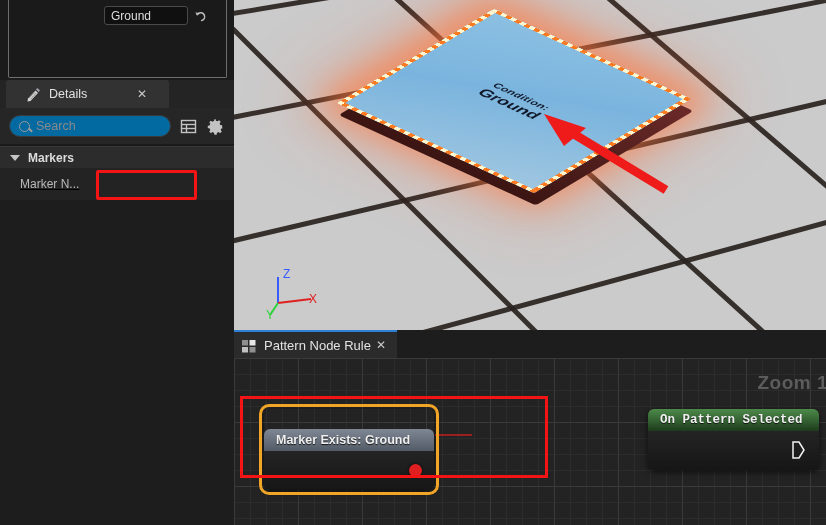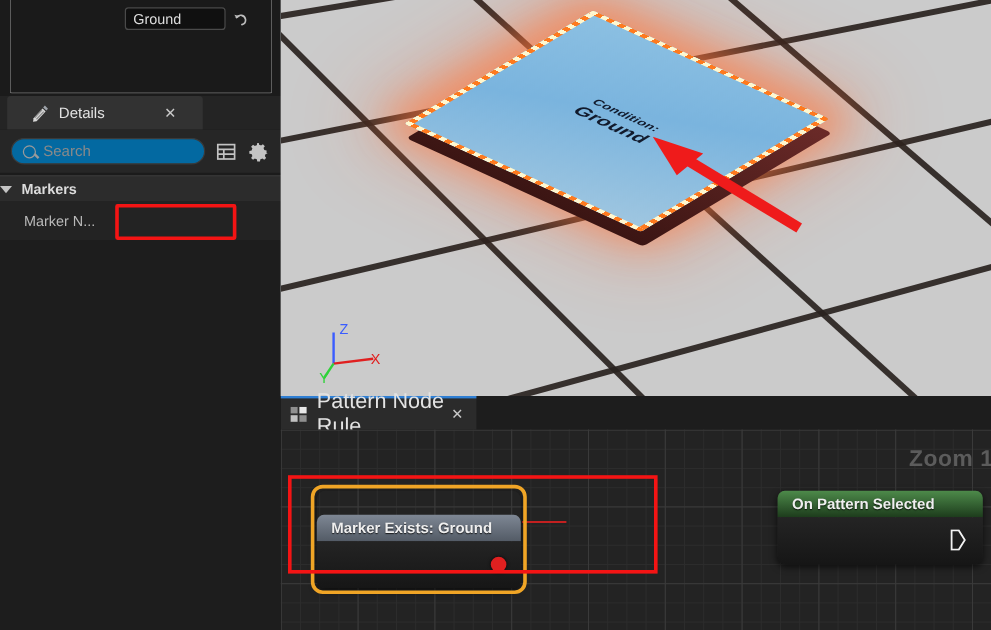--- a/index.html
+++ b/index.html
@@ -49,32 +49,32 @@
   #search-box .mag::after { content:""; position:absolute; width:5px; height:1.6px;
     background:#9a9a9a; transform:rotate(45deg); right:-4px; bottom:0px; }
   #search-input { background:transparent; border:none; outline:none;
     color:#d6d6d6; font-size:12.5px; width:100%; font-family:"Liberation Sans",sans-serif;}
   #search-input::placeholder { color:#8a8a8a; }
   .tool-ico { width:19px; height:19px; margin-left:8px; flex:0 0 auto; position:relative; }
 
   
   #markers-header {
     position:absolute; left:0; top:146px; width:234px; height:22px;
-    background:#2c2c2c; display:flex; align-items:center; 
+    background:#2c2c2c; display:flex; align-items:center; padding-left:10px;
     border-top:1px solid #383838;
   }
   #markers-header .caret {
     width:0;height:0;border-left:5px solid transparent;border-right:5px solid transparent;
     border-top:6px solid #c4c4c4; margin-right:8px;
   }
   #markers-header .cat-label { color:#dcdcdc; font-size:12px; font-weight:bold; }
 
   #prop-row {
     position:absolute; left:0; top:168px; width:234px; height:32px;
-    background:#232323; display:flex; align-items:center;
+    background:#232323; display:flex; align-items:center;text-decoration:underline;
   }
   #prop-row .pname { width:100px; padding-left:20px; color:#b9b9b9; font-size:12px;
     white-space:nowrap; overflow:hidden; }
   #prop-field {
     position:absolute; left:104px; top:6px; width:84px; height:19px;
     background:#101010; border:1px solid #4a4a4a; border-radius:3px;
     display:flex; align-items:center; padding:0 6px;
   }
   #prop-field input { background:transparent; border:none; outline:none;
     color:#dedede; font-size:12px; width:100%; font-family:"Liberation Sans",sans-serif;}
@@ -147,21 +147,21 @@
 
   
   #graph-panel { position:absolute; left:234px; top:330px; width:592px; height:195px; background:#161616; }
   #graph-tabbar { position:absolute; left:0; top:0; width:592px; height:28px; background:#1d1d1d; }
   #graph-tab {
     position:absolute; left:0px; top:0px; width:163px; height:28px;
     background:#2b2b2b; border-top:2px solid #2f7fd4;
     display:flex; align-items:center; padding:0 8px;
   }
   #graph-tab .gt-ico { width:14px; height:13px; margin-right:8px; flex:0 0 auto; position:relative;}
-  #graph-tab .gt-label { color:#e3e3e3; font-size:18px; flex:1 1 auto; }
+  #graph-tab .gt-label { color:#e3e3e3; font-size:13px; flex:1 1 auto; }
   #graph-tab .gt-x { color:#c9c9c9; font-size:12px; padding:0 3px; cursor:pointer; }
 
   #graph-canvas {
     position:absolute; left:0; top:28px; width:592px; height:186px;
     background:
       linear-gradient(#3a3a3a 1px, transparent 1px) 0 0/100% 64px,
       linear-gradient(90deg,#3a3a3a 1px, transparent 1px) 0 0/64px 100%,
       linear-gradient(#2c2c2c 1px, transparent 1px) 0 0/100% 16px,
       linear-gradient(90deg,#2c2c2c 1px, transparent 1px) 0 0/16px 100%,
       #232323;
@@ -195,21 +195,21 @@
   #node-selcond { left:242px; top:51px; width:151px; }
   #node-selcond .ntitle { background:linear-gradient(180deg,#a35b57,#4d2422); }
   #node-selcond .nbody { height:39px; }
   .in-pin-wrap { position:absolute; left:-8px; top:12px; display:flex; align-items:center; }
   .in-pin-arrow { width:0;height:0;border-top:6px solid transparent;border-bottom:6px solid transparent;
                   border-left:9px solid #d01c1c; }
   .in-pin-dot { width:13px; height:13px; border-radius:50%; background:#e02020; margin-left:-2px; }
   .pin-label { position:absolute; left:22px; top:11px; color:#f0f0f0; font-size:12.5px; }
 
   
-  #node-onpat { left:414px; top:51px; width:171px; }
+  #node-onpat { left:414px; top:51px; width:171px;font-family:Liberation Mono, monospace; }
   #node-onpat .ntitle { background:linear-gradient(180deg,#4d8a4a,#1d3c1c); }
   #node-onpat .nbody { height:39px; }
   .exec-out { position:absolute; right:14px; top:10px; width:14px; height:18px; }
 
   
   #wire { position:absolute; left:0; top:0; width:592px; height:167px; pointer-events:none; }
 
   
   #hl-nodes {
     position:absolute; left:6px; top:38px; width:308px; height:82px;

